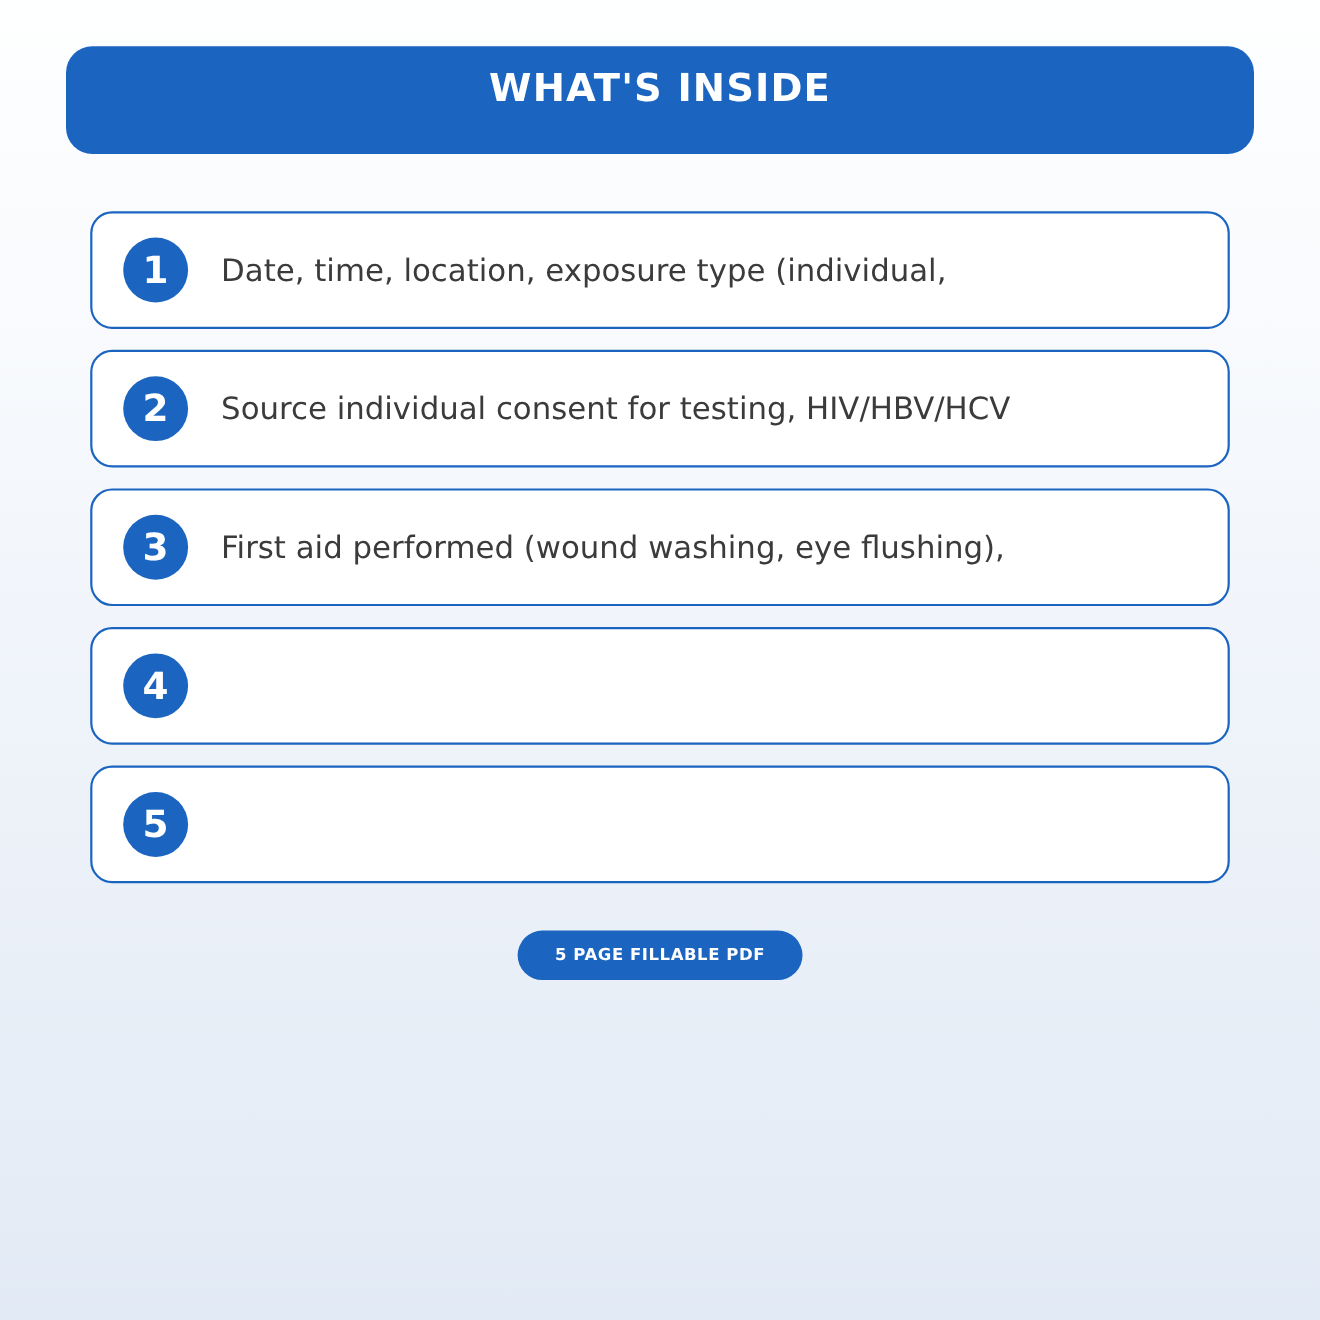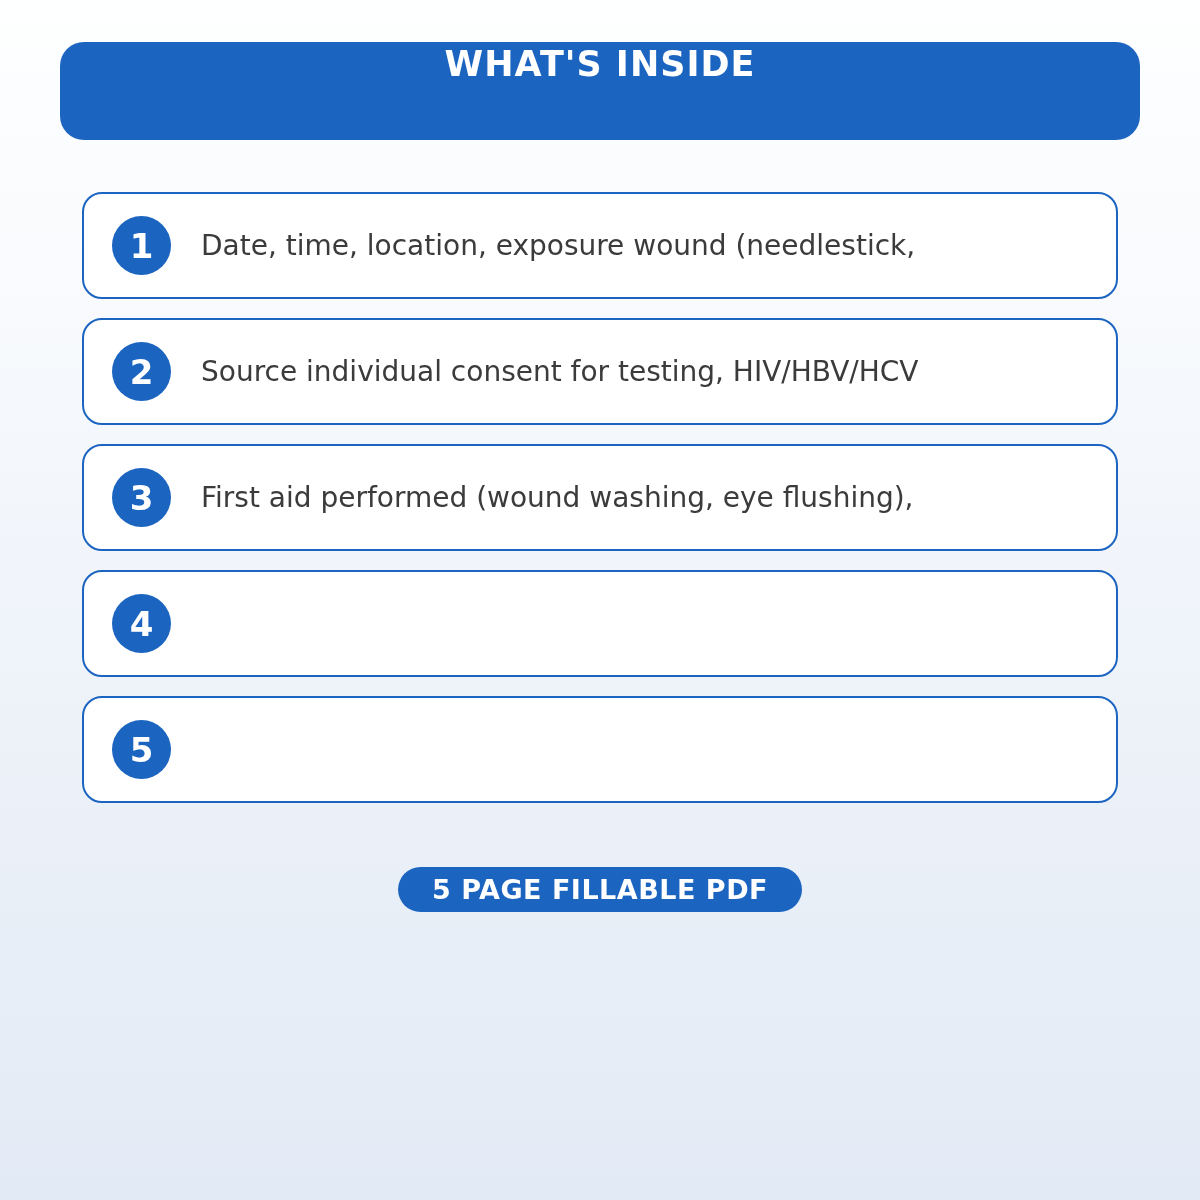--- a/index.html
+++ b/index.html
@@ -21,21 +21,21 @@
     top: 42px;
     width: 1080px;
     height: 98px;
     background: #1B65C1;
     border-radius: 24px;
     box-sizing: border-box;
     text-align: center;
   }
   .banner-title {
     margin: 0;
-    padding-top: 2px;
+    padding-top: 19px;
     color: #FFFFFF;
     font-size: 35px;
     font-weight: bold;
     letter-spacing: 1px;
     font-family: "DejaVu Sans", "Liberation Sans", sans-serif;
   }
 
   .list {
     position: absolute;
     left: 82px;
@@ -70,47 +70,47 @@
   }
   .row-text {
     color: #3B3B3B;
     font-size: 28px;
     line-height: 1.25;
     white-space: nowrap;
   }
 
   .pill-badge {
     position: absolute;
-    top: 867px;
+    top: 846px;
     left: 50%;
     transform: translateX(-50%);
     height: 45px;
     line-height: 45px;
     padding: 0 34px;
     background: #1B65C1;
     border-radius: 23px;
     color: #FFFFFF;
-    font-size: 27px;
+    font-size: 15px;
     font-weight: bold;
     letter-spacing: 0.5px;
     white-space: nowrap;
   }
 </style>
 </head>
 <body>
 
 <div class="banner">
   <h1 class="banner-title">WHAT'S INSIDE</h1>
 </div>
 
 <div class="list">
 
   <div class="row">
     <div class="num-circle">1</div>
-    <div class="row-text">Date, time, location, exposure wound (needlestick,</div>
+    <div class="row-text">Date, time, location, exposure type (individual,</div>
   </div>
 
   <div class="row">
     <div class="num-circle">2</div>
     <div class="row-text">Source individual consent for testing, HIV/HBV/HCV</div>
   </div>
 
   <div class="row">
     <div class="num-circle">3</div>
     <div class="row-text">First aid performed (wound washing, eye flushing),</div>

